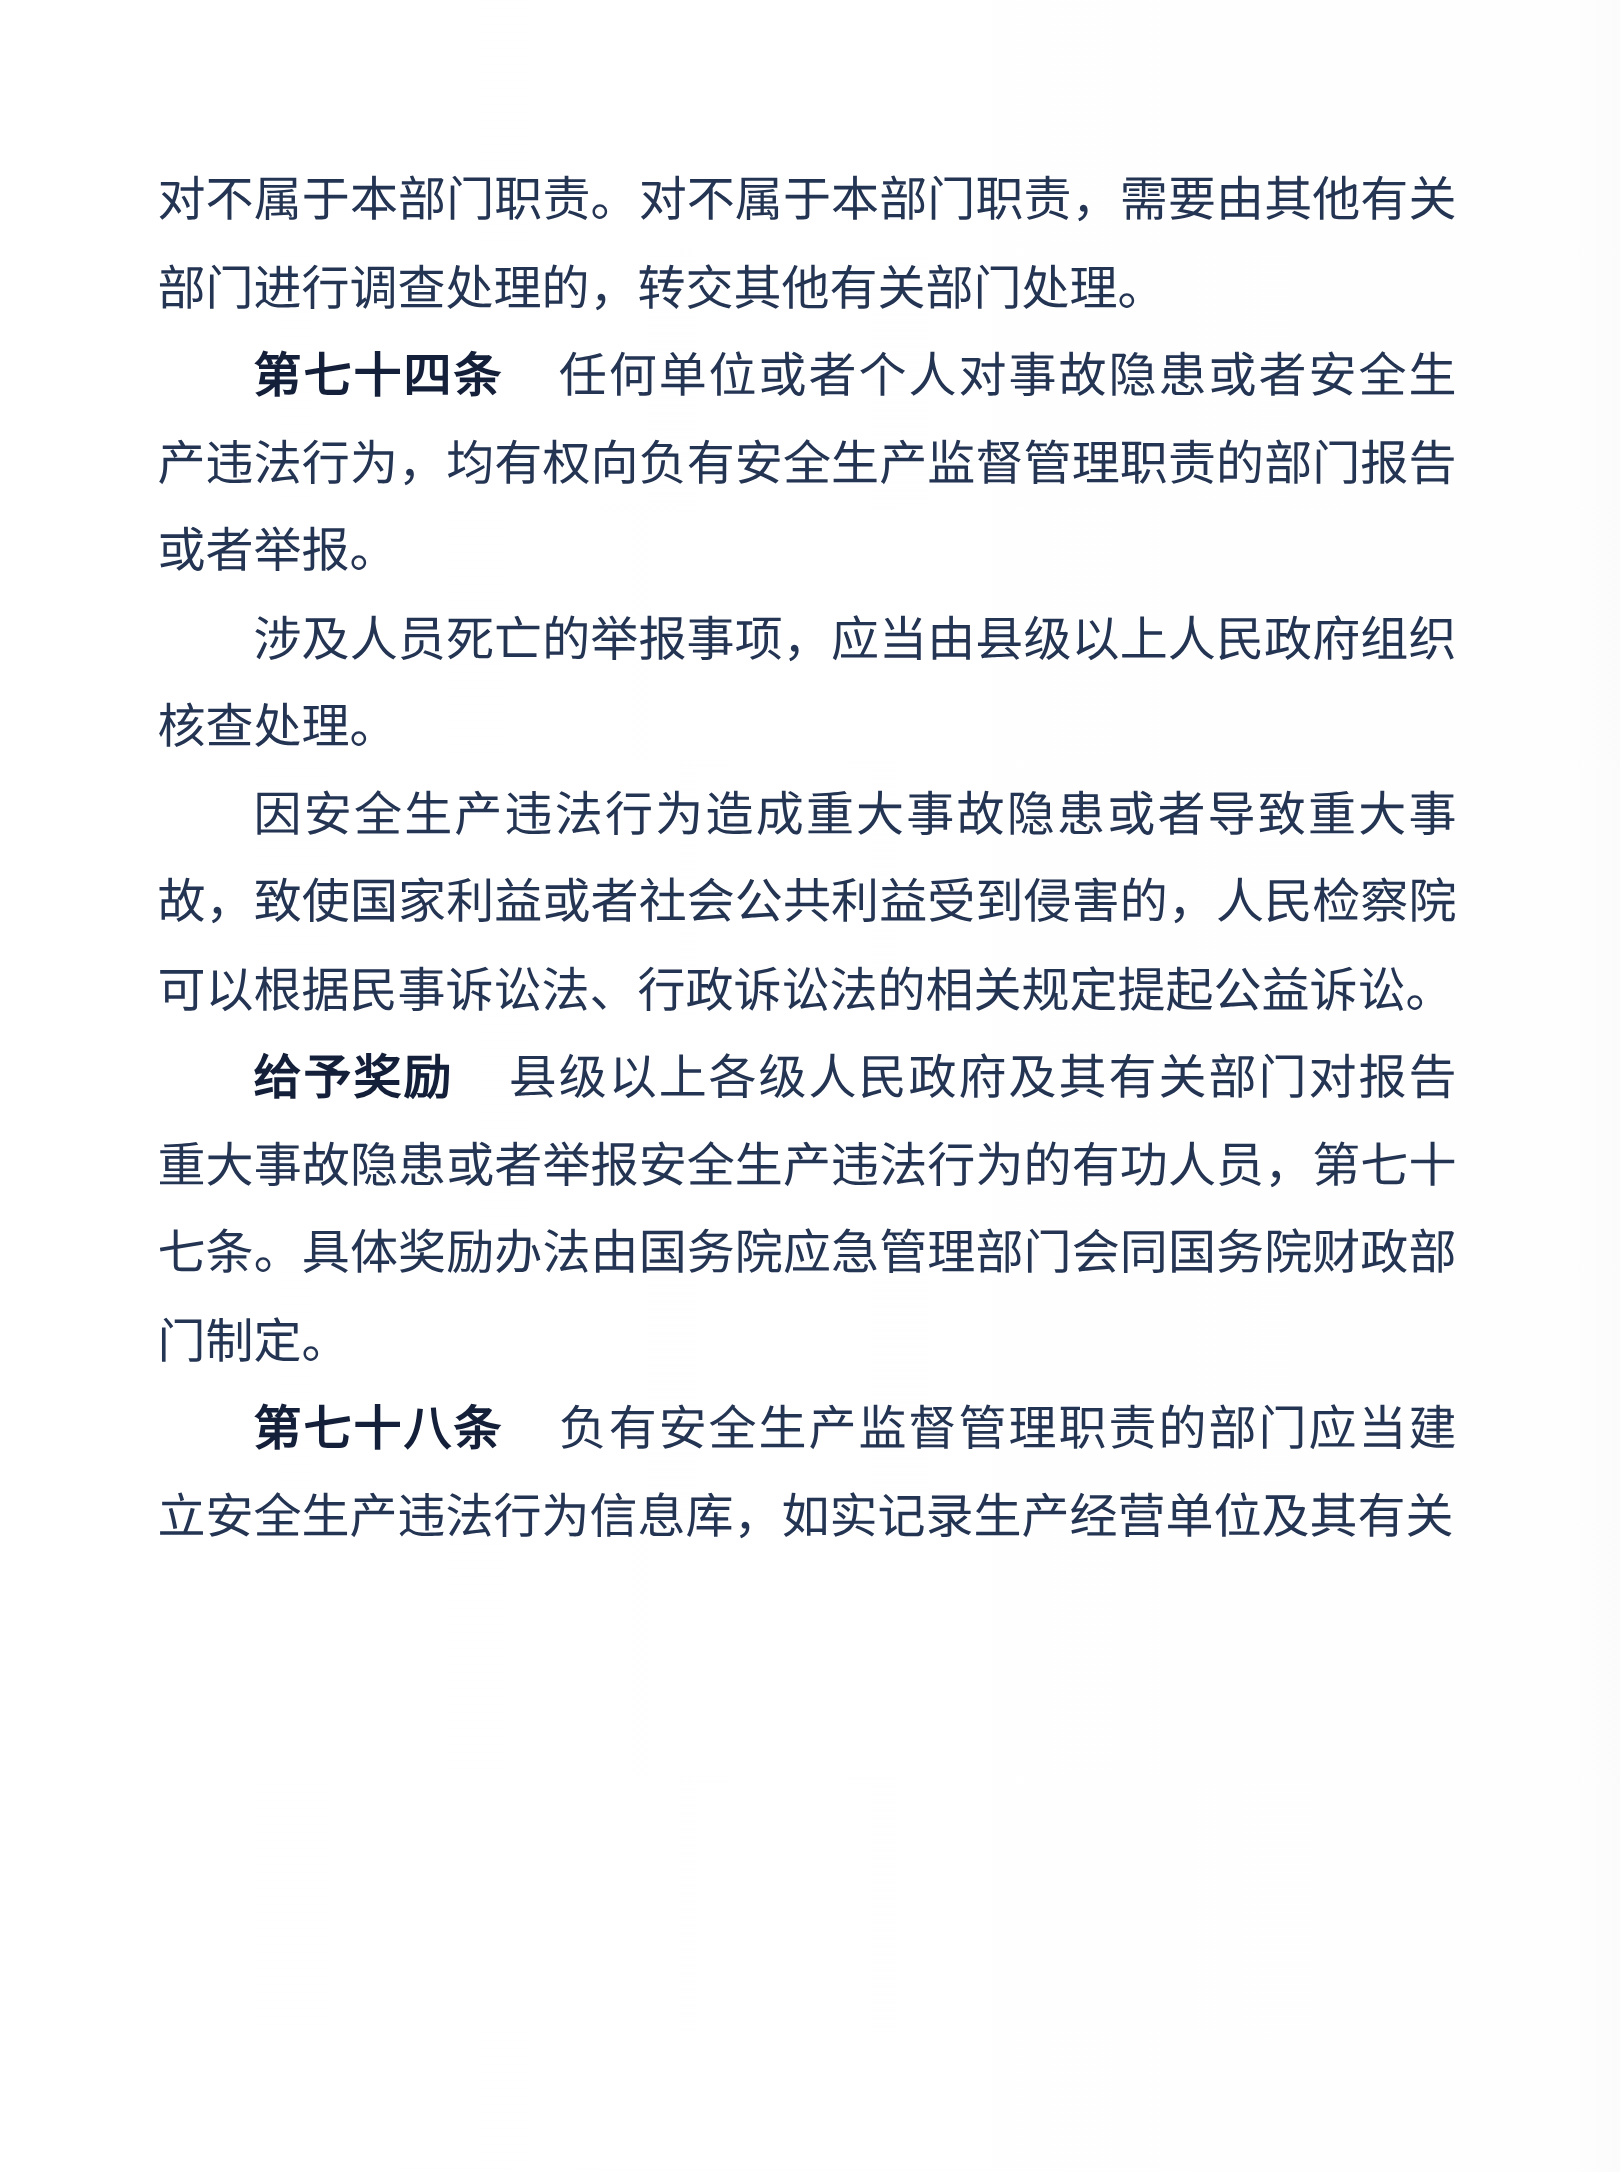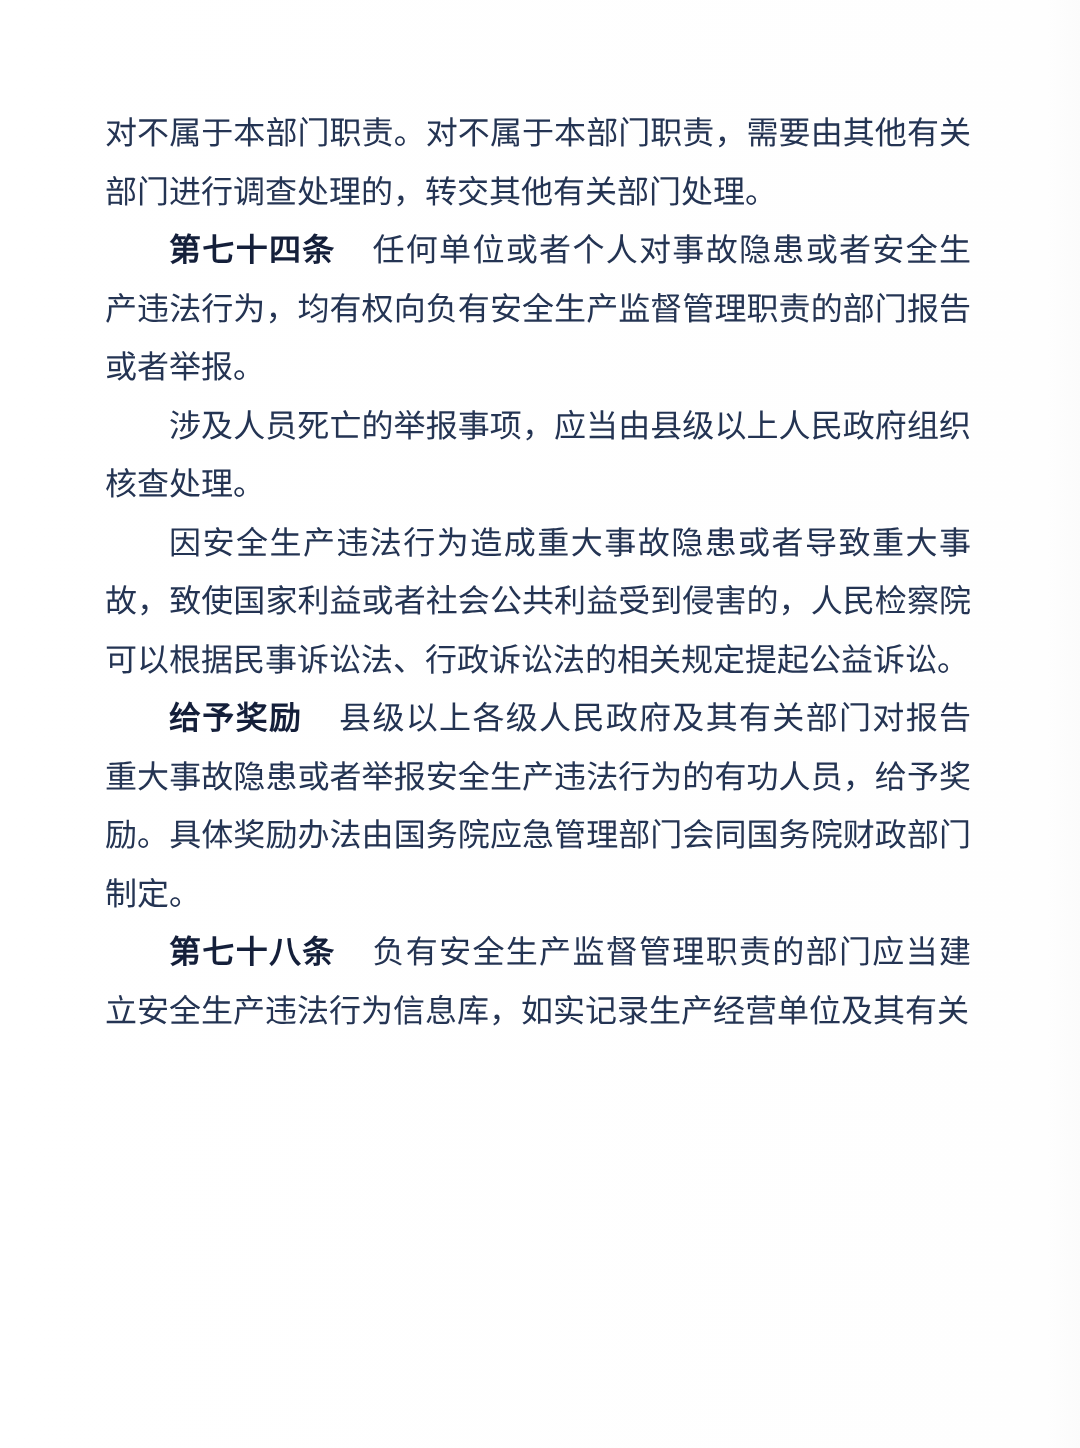--- a/index.html
+++ b/index.html
@@ -61,19 +61,19 @@
 
     <p class="para continuation"><span>对不属于本部门职责。对不属于本部门职责，需要由其他有关部门进行调查处理的，转交其他有关部门处理。</span></p>
 
     <p class="para"><span class="article-num">第七十四条</span><span>任何单位或者个人对事故隐患或者安全生产违法行为，均有权向负有安全生产监督管理职责的部门报告或者举报。</span></p>
 
     <p class="para"><span>涉及人员死亡的举报事项，应当由县级以上人民政府组织核查处理。</span></p>
 
     <p class="para"><span>因安全生产违法行为造成重大事故隐患或者导致重大事故，致使国家利益或者社会公共利益受到侵害的，人民检察院可以根据民事诉讼法、行政诉讼法的相关规定提起公益诉讼。</span></p>
 
 
-    <p class="para"><span class="article-num">给予奖励</span><span>县级以上各级人民政府及其有关部门对报告重大事故隐患或者举报安全生产违法行为的有功人员，给予奖励。具体奖励办法由国务院应急管理部门会同国务院财政部门制定。</span></p>
+    <p class="para"><span class="article-num">给予奖励</span><span>县级以上各级人民政府及其有关部门对报告重大事故隐患或者举报安全生产违法行为的有功人员，第七十七条。具体奖励办法由国务院应急管理部门会同国务院财政部门制定。</span></p>
 
 
     <p class="para"><span class="article-num">第七十八条</span><span>负有安全生产监督管理职责的部门应当建立安全生产违法行为信息库，如实记录生产经营单位及其有关</span></p>
 
   </div>
 </div>
 
 </body></html>

